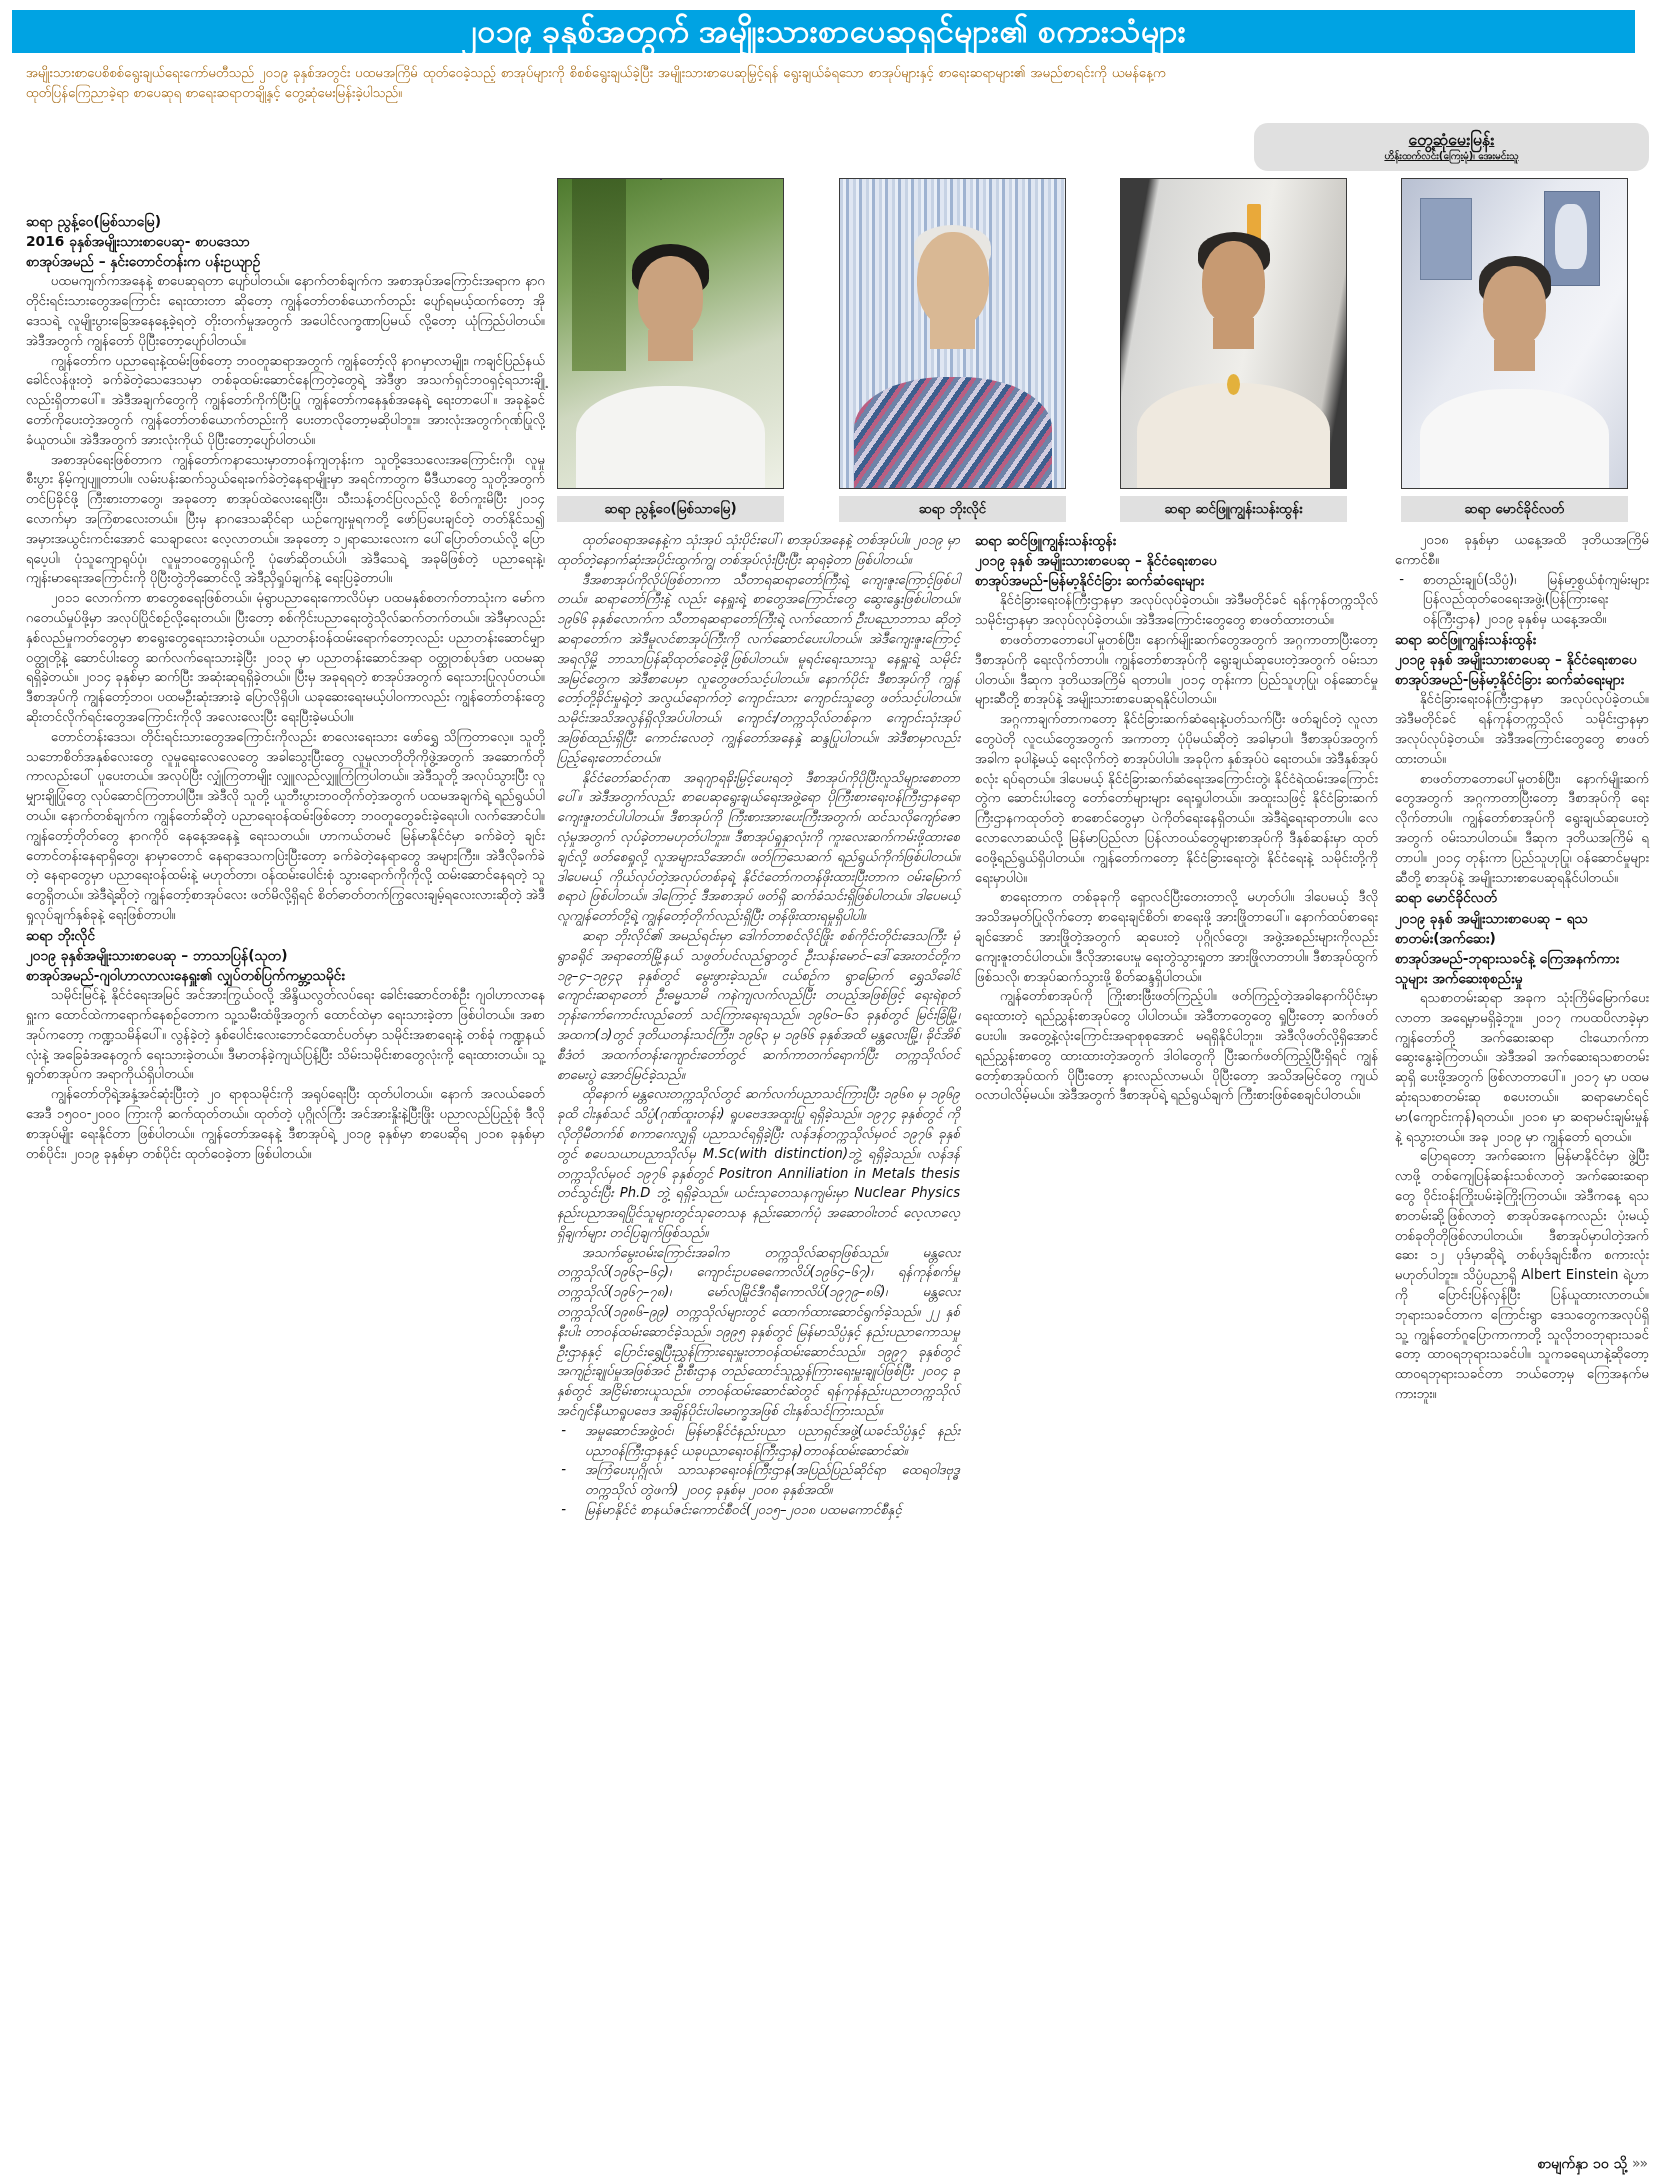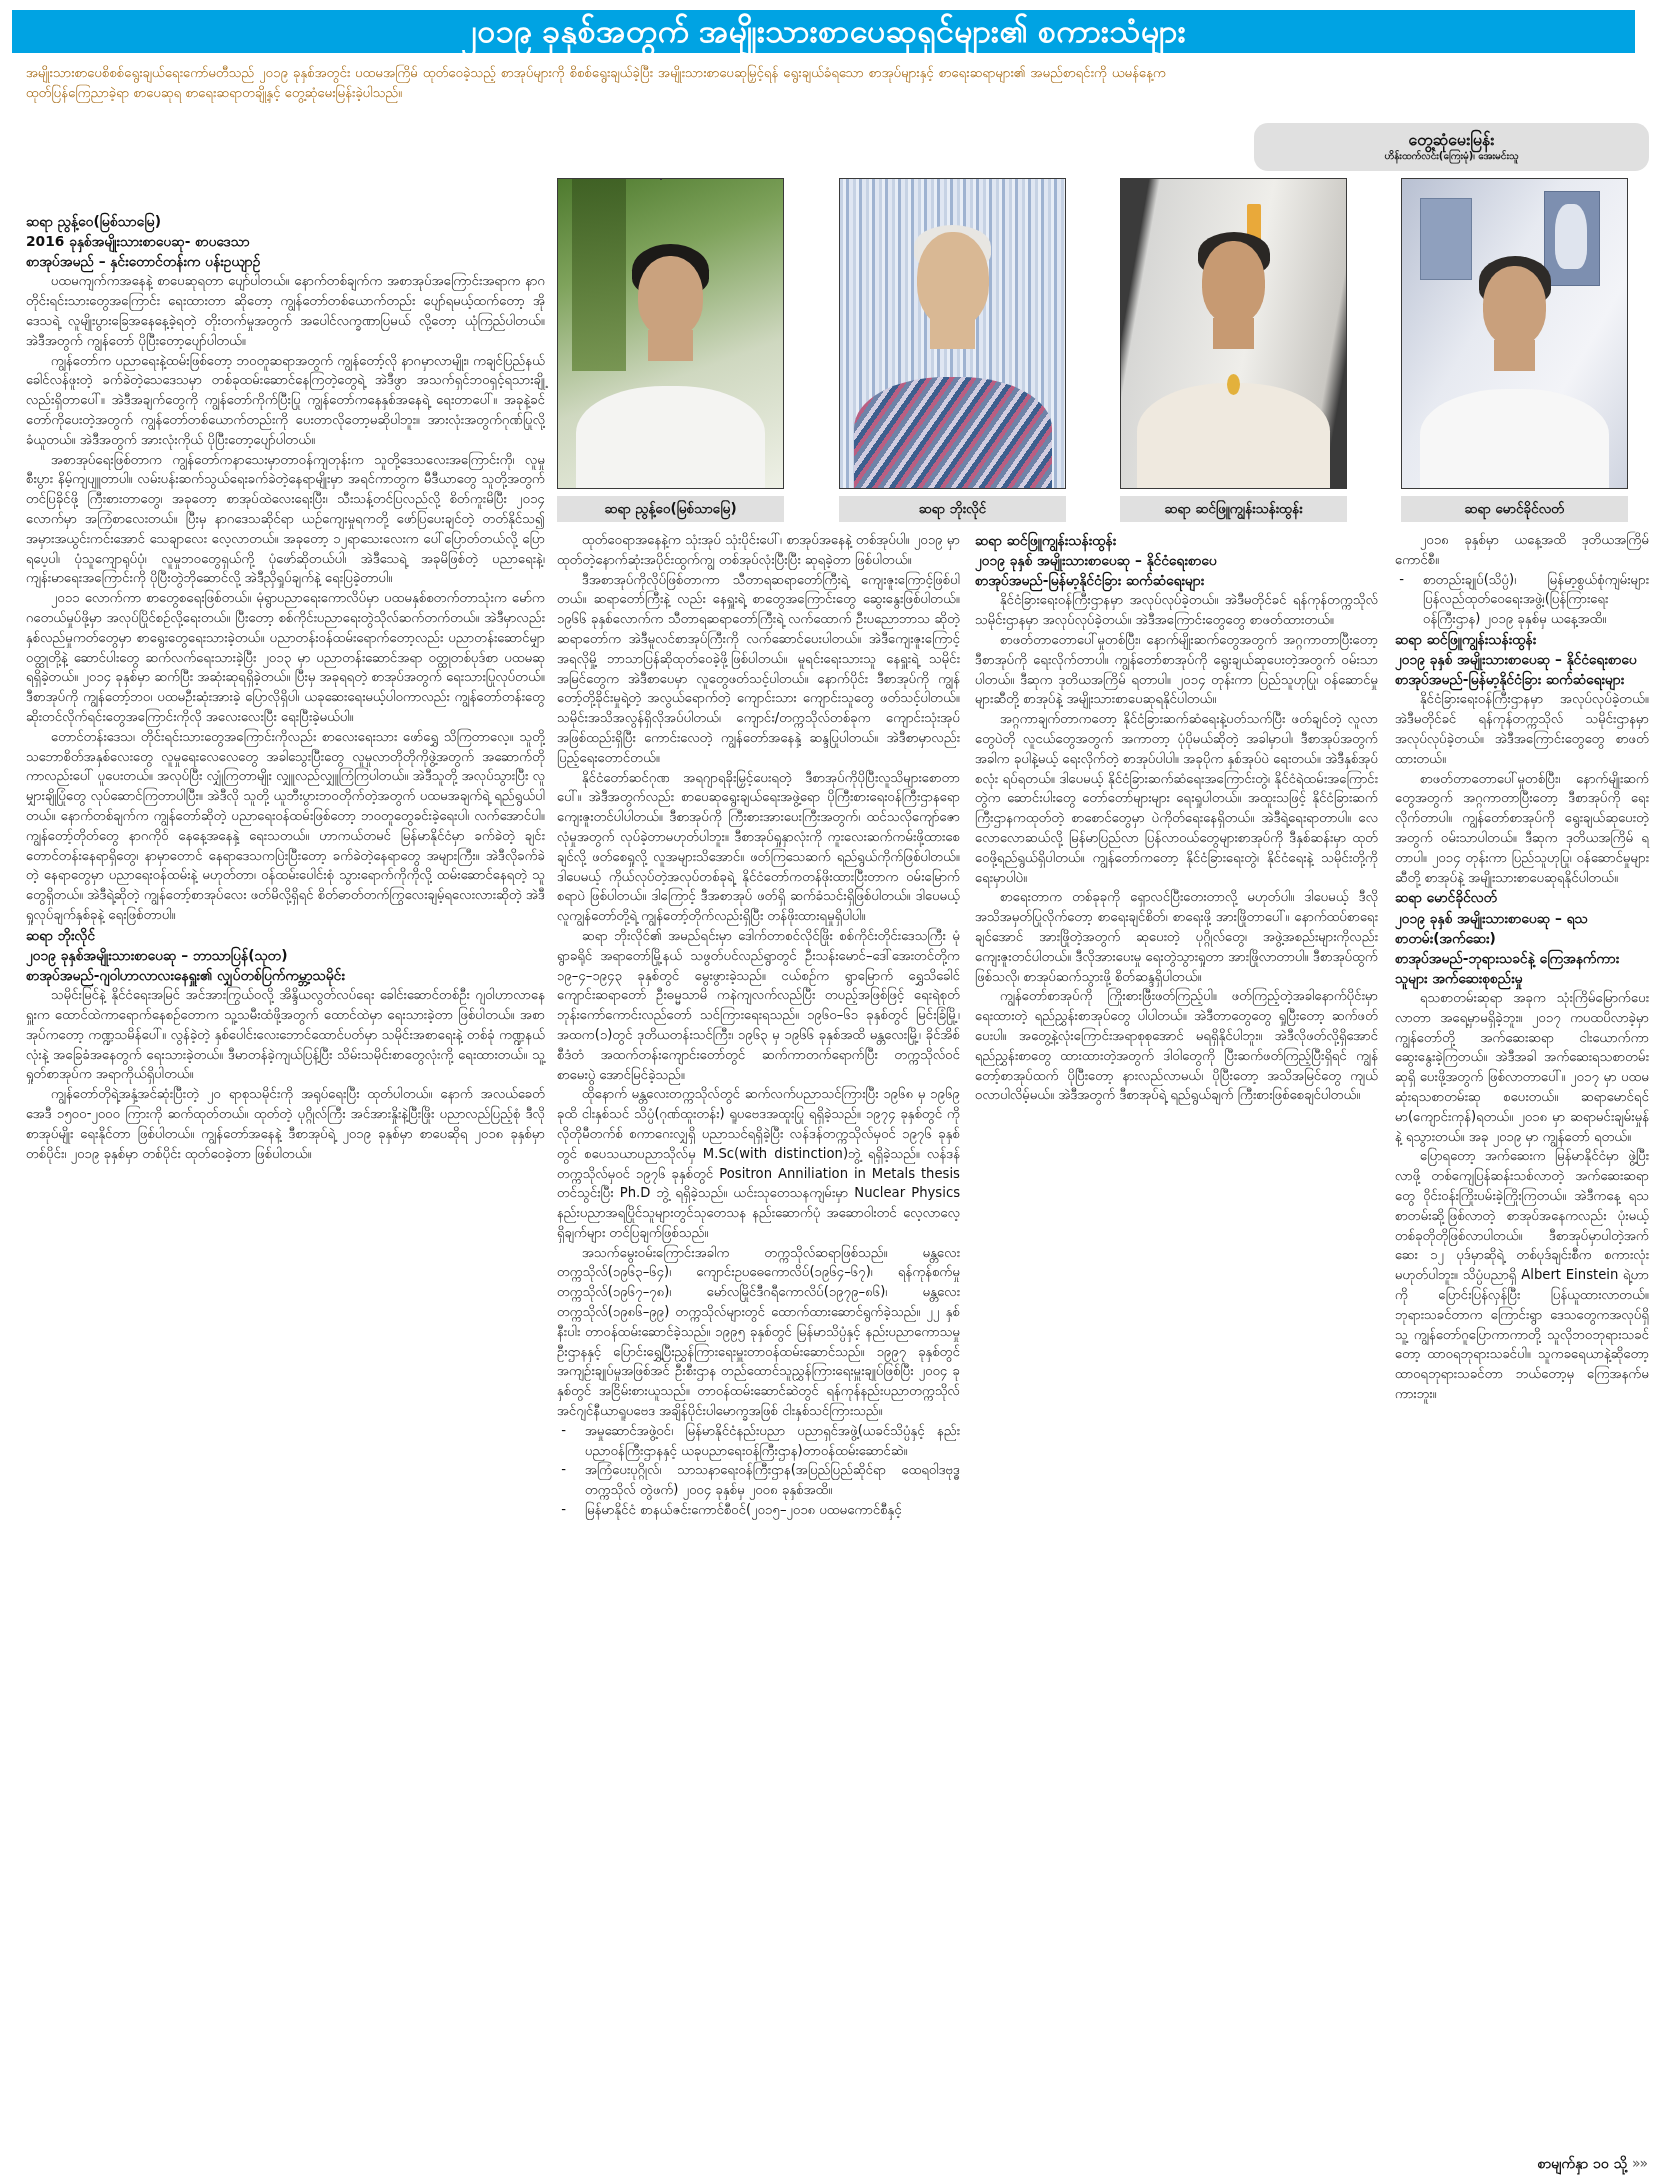--- a/index.html
+++ b/index.html
@@ -58,20 +58,21 @@
   #credit-box {
     position: absolute;
     left: 1254px;
     top: 123px;
     width: 395px;
     padding: 6.5px 5.4px 8.6px 5.4px;
     background: #e0e0e0;
     border-radius: 14px;
     text-align: center;
     box-sizing: border-box;
+    text-decoration: underline;
   }
   #credit-box .line1 {
     font-size: 16px;
     font-weight: bold;
     line-height: 1.28;
   }
   #credit-box .line2 {
     font-size: 10px;
     font-weight: bold;
     line-height: 1.28;
@@ -216,21 +217,21 @@
     <p><span>အစာအုပ်ရေးဖြစ်တာက ကျွန်တော်ကနာသေးမှာတာဝန်ကျတုန်းက သူတို့ဒေသလေးအကြောင်းကို၊ လူမှုစီးပွား နိမ့်ကျပျူတာပါ။ လမ်းပန်းဆက်သွယ်ရေးခက်ခဲတဲ့နေရာမျိုးမှာ အရင်ကာတွက မီဒီယာတွေ သူတို့အတွက် တင်ပြခိုင်ဖို့ ကြီးစားတာတွေ၊ အခုတော့ စာအုပ်ထဲလေးရေးပြီး၊ သီးသန့်တင်ပြလည်လို့ စိတ်ကူးမိပြီး ၂၀၁၄ လောက်မှာ အကြံစာလေးတယ်။ ပြီးမှ နာဂဒေသဆိုင်ရာ ယဉ်ကျေးမှုရကတို့ ဖော်ပြပေးချင်တဲ့ တတ်နိုင်သ၍ အမှားအယွင်းကင်းအောင် သေချာလေး လေ့လာတယ်။ အခုတော့ ၁၂ရာသေးလေးက ပေါ်ပြောတ်တယ်လို့ ပြောရပေ့ပါ၊ ပုံသူကျောရုပ်ပုံ၊ လူမှုဘဝတွေရှယ်ကို့ ပုံဖော်ဆိုတယ်ပါ၊ အဲဒီသေရဲ့ အခုမိဖြစ်တဲ့ ပညာရေးနဲ့၊ ကျန်းမာရေးအကြောင်းကို ပိုပြီးတွဲဘိုဆောင်လို့ အဲဒီညှိရှုပ်ချက်နဲ့ ရေးပြခဲ့တာပါ။</span></p>
     <p><span>၂၀၁၁ လောက်ကာ စာတွေစရေးဖြစ်တယ်။ မုံရွာပညာရေးကောလိပ်မှာ ပထမနှစ်စတက်တာသုံးက မော်ကဂတေယ်မှုပ်ဖို့မှာ အလုပ်ပြိုင်စဉ်လို့ရေးတယ်။ ပြီးတော့ စစ်ကိုင်းပညာရေးတွဲသိုလ်ဆက်တက်တယ်။ အဲဒီမှာလည်း နှစ်လည်မှုကတ်တွေမှာ စာရွေးတွေရေးသားခဲ့တယ်။ ပညာတန်းဝန်ထမ်းရောက်တော့လည်း ပညာတန်းဆောင်မျှာ ဝတ္ထုတို့နဲ့ ဆောင်ပါးတွေ ဆက်လက်ရေးသားခဲ့ပြီး ၂၀၁၃ မှာ ပညာတန်းဆောင်အရာ ဝတ္ထုတစ်ပုဒ်စာ ပထမဆုရရှိခဲ့တယ်။ ၂၀၁၄ ခုနှစ်မှာ ဆက်ပြီး အဆုံးဆုရရှိခဲ့တယ်။ ပြီးမှ အခုရရတဲ့ စာအုပ်အတွက် ရေးသားပြုလုပ်တယ်။ ဒီစာအုပ်ကို ကျွန်တော့်ဘဝ၊ ပထမဦးဆုံးအားခဲ့ ပြောလိုရှိပါ၊ ယခုဆေးရေးမယ့်ပါဝကာလည်း ကျွန်တော်တန်းတွေ ဆိုးတင်လိုက်ရင်းတွေအကြောင်းကိုလို အလေးလေးပြီး ရေးပြီးခဲ့မယ်ပါ။</span></p>
     <p><span>တောင်တန်းဒေသ၊ တိုင်းရင်းသားတွေအကြောင်းကိုလည်း စာလေးရေးသား ဖော်ရွှေ သိကြတာလေ့။ သူတို့သဘောစိတ်အနှစ်လေးတွေ လူမှုရေးလေလေတွေ အခါသွေးပြီးတွေ လူမှုလာတိုတိုကိုဖွဲ့အတွက် အဆောက်တိုကာလည်းပေါ် ပူပေးတယ်။ အလုပ်ပြီး လျှုံကြတာမျိုး လျှူလည်လျှူကြံကြပါတယ်။ အဲဒီသူတို့ အလုပ်သွားပြီး လူမျှားချိုပြုံတွေ လုပ်ဆောင်ကြတာပါပြီး။ အဲဒီလို သူတို့ ယူဘီးပွားဘဝတိုက်တဲ့အတွက် ပထမအချက်ရဲ့ ရည်ရွယ်ပါတယ်။ နောက်တစ်ချက်က ကျွန်တော်ဆိုတဲ့ ပညာရေးဝန်ထမ်းဖြစ်တော့ ဘဝတူတွေခင်းခဲ့ရေးပါ၊ လက်အောင်ပါ။ ကျွန်တော့်တိုတ်တွေ နာဂကိုဝ် နေနေ့အနေနှဲ့ ရေးသတယ်။ ဟာကယ်တမင် မြန်မာနိုင်ငံမှာ ခက်ခဲတဲ့ ချင်းတောင်တန်းနေရာရှိတွေ၊ နာမှာတောင် နေရာဒေသကပြဲးပြီးတော့ ခက်ခဲတဲ့နေရာတွေ အများကြီး။ အဲဒီလိုခက်ခဲတဲ့ နေရာတွေမှာ ပညာရေးဝန်ထမ်းနဲ့ မဟုတ်တာ၊ ဝန်ထမ်းပေါင်းစုံ သွားရောက်ကိုကိုလို့ ထမ်းဆောင်နေရတဲ့ သူတွေရှိတယ်။ အဲဒီရဲ့ဆိုတဲ့ ကျွန်တော့်စာအုပ်လေး ဖတ်မိလို့ရှိရင် စိတ်ဓာတ်တက်ကြွလေးချမ့်ရလေးလားဆိုတဲ့ အဲဒီရှုလုပ်ချက်နှစ်ခုနဲ့ ရေးဖြစ်တာပါ။</span></p>
     <p class="sec-head"><span>ဆရာ ဘိုးလိုင်</span></p>
     <p class="sec-head"><span>၂၀၁၉ ခုနှစ်အမျိုးသားစာပေဆု – ဘာသာပြန်(သုတ)</span></p>
     <p class="sec-head"><span>စာအုပ်အမည်-ဂျဝါဟာလာလးနေရှူး၏ လျှပ်တစ်ပြက်ကမ္ဘာ့သမိုင်း</span></p>
     <p><span>သမိုင်းမြင်နဲ့ နိုင်ငံရေးအမြင် အင်အားကြွယ်ဝလို့ အိန္ဒိယလွတ်လပ်ရေး ခေါင်းဆောင်တစ်ဦး ဂျဝါဟာလာနေရှူးက ထောင်ထဲကာရောက်နေစဉ်တောက သူ့သမီးထံဖို့အတွက် ထောင်ထဲမှာ ရေးသားခဲ့တာ ဖြစ်ပါတယ်။ အစာအုပ်ကတော့ ကဏ္ဍသမိန်ပေါ်။ လွန်ခဲ့တဲ့ နှစ်ပေါင်းလေးဘောင်ထောင်ပတ်မှာ သမိုင်းအစာရေးနဲ့ တစ်ခုံ ကဏ္ဍနယ်လုံးနဲ့ အခြေခံအနေတွက် ရေးသားခဲ့တယ်။ ဒီမာတန်ခဲ့ကျယ်ပြန့်ပြီး သိမ်းသမိုင်းစာတွေလုံးကို့ ရေးထားတယ်။ သူ့ရှုတ်စာအုပ်က အရာကိုယ်ရှိပါတယ်။</span></p>
     <p><span>ကျွန်တော်တိုရဲ့အနှံ့အင်ဆုံးပြီးတဲ့ ၂၀ ရာစုသမိုင်းကို အရုပ်ရေးပြီး ထုတ်ပါတယ်။ နောက် အလယ်ခေတ် အေဒီ ၁၅၀၀-၂၀၀၀ ကြားကို ဆက်ထုတ်တယ်။ ထုတ်တဲ့ ပုဂ္ဂိုလ်ကြီး အင်အားနှိုးနဲ့ပြီးဖြိုး ပညာလည်ပြည့်စုံ ဒီလိုစာအုပ်မျိုး ရေးနိုင်တာ ဖြစ်ပါတယ်။ ကျွန်တော်အနေနဲ့ ဒီစာအုပ်ရဲ့ ၂၀၁၉ ခုနှစ်မှာ စာပေဆိုရ ၂၀၁၈ ခုနှစ်မှာ တစ်ပိုင်း၊ ၂၀၁၉ ခုနှစ်မှာ တစ်ပိုင်း ထုတ်ဝေခဲ့တာ ဖြစ်ပါတယ်။</span></p>
   </div>
 
-<div class="col" id="col-2" style="left:557px; top:530px; width:403px;">
+<div class="col" id="col-2" style="left:557px; top:530px; width:403px;font-style:italic;">
     <p><span>ထုတ်ဝေရာအနေနဲ့က သုံးအုပ် သုံးပိုင်းပေါ်၊ စာအုပ်အနေနဲ့ တစ်အုပ်ပါ။ ၂၀၁၉ မှာထုတ်တဲ့နောက်ဆုံးအပိုင်းထွက်ကျွ တစ်အုပ်လုံးပြီးပြီး ဆုရခဲ့တာ ဖြစ်ပါတယ်။</span></p>
     <p><span>ဒီအစာအုပ်ကိုလိုပ်ဖြစ်တာကာ သီတာရဆရာတော်ကြီးရဲ့ ကျေးဇူးကြောင့်ဖြစ်ပါတယ်။ ဆရာတော်ကြီးနဲ့ လည်း နေရှူးရဲ့ စာတွေအကြောင်းတွေ ဆွေးနွေးဖြစ်ပါတယ်။ ၁၉၆၆ ခုနှစ်လောက်က သီတာရဆရာတော်ကြီးရဲ့ လက်ထောက် ဦးပညောဘာသ ဆိုတဲ့ ဆရာတော်က အဲဒီမူလင်စာအုပ်ကြီးကို လက်ဆောင်ပေးပါတယ်။ အဲဒီကျေးဇူးကြောင့် အရလိုမှို့ ဘာသာပြန်ဆိုထုတ်ဝေခဲ့ဖို့ဖြစ်ပါတယ်။ မူရင်းရေးသားသူ နေရှူးရဲ့ သမိုင်းအမြင်တွေက အဲဒီစာပေမှာ လူတွေဖတ်သင့်ပါတယ်။ နောက်ပိုင်း ဒီစာအုပ်ကို ကျွန်တော့်တို့ခိုင်းမှုရဲ့တဲ့ အလွယ်ရောက်တဲ့ ကျောင်းသား ကျောင်းသူတွေ ဖတ်သင့်ပါတယ်။ သမိုင်းအသိအလွန်ရှိလိုအပ်ပါတယ်၊ ကျောင်း/တက္ကသိုလ်တစ်ခုက ကျောင်းသုံးအုပ်အဖြစ်ထည်းရှိပြီး ကောင်းလေတဲ့ ကျွန်တော်အနေနှဲ့ ဆန္ဒပြုပါတယ်။ အဲဒီစာမှာလည်း ပြည့်ရေးတောင်တယ်။</span></p>
     <p><span>နိုင်ငံတော်ဆင်ဂုဏ အရဂျာရခိုးမြှင့်ပေးရတဲ့ ဒီစာအုပ်ကိုပိုပြီးလူသိများစောတာပေါ်။ အဲဒီအတွက်လည်း စာပေဆုရွေးချယ်ရေးအဖွဲ့ရော ပိုကြီးစားရေးဝန်ကြီးဌာနရော ကျေးဇူးတင်ပါပါတယ်။ ဒီစာအုပ်ကို ကြီးစားအားပေးကြီးအတွက်၊ ထင်သလိုကျော်ဇောလုံမှုအတွက် လုပ်ခဲ့တာမဟုတ်ပါဘူး။ ဒီစာအုပ်ရှုနှာလုံးကို ကူးလေးဆက်ကမ်းဖို့ထားစေချင်လို့ ဖတ်စေရှုလို့ လူအများသိအောင်။ ဖတ်ကြသေဆက် ရည်ရွယ်ကိုက်ဖြစ်ပါတယ်။ ဒါပေမယ့် ကိုယ်လုပ်တဲ့အလုပ်တစ်ခုရဲ့ နိုင်ငံတော်ကတန်ဖိုးထားပြီးတာက ဝမ်းမြောက်စရာပဲ ဖြစ်ပါတယ်။ ဒါကြောင့် ဒီအစာအုပ် ဖတ်ရှိ ဆက်ခံသင်းရှိဖြစ်ပါတယ်။ ဒါပေမယ့် လူကျွန်တော်တို့ရဲ့ ကျွန်တော့်တိုက်လည်းရှိပြီး တန်ဖိုးထားရမှုရှိပါပါ။</span></p>
     <p><span>ဆရာ ဘိုးလိုင်၏ အမည်ရင်းမှာ ဒေါက်တာစင်လိုင်ဖြိုး စစ်ကိုင်းတိုင်းဒေသကြီး မုံရွာခရိုင် အရာတော်မြို့နယ် သဖွတ်ပင်လည်ရွာတွင် ဦးသန်းမောင်–ဒေါ်အေးတင်တို့က ၁၉–၄–၁၉၄၃ ခုနှစ်တွင် မွေးဖွားခဲ့သည်။ ငယ်စဉ်က ရွာမြောက် ရွှေသိခေါင်ကျောင်းဆရာတော် ဦးဓမ္မသာမိ ကနဲကျလက်လည်ပြီး တပည့်အဖြစ်ဖြင့် ရေးရဲစုတ်ဘုန်းကော်ကောင်းလည်တော် သင်ကြားရေးရသည်။ ၁၉၆၀–၆၁ ခုနှစ်တွင် မြင်းခြံမြို့၊ အထက(၁)တွင် ဒုတိယတန်းသင်ကြီး၊ ၁၉၆၃ မှ ၁၉၆၆ ခုနှစ်အထိ မန္တလေးမြို့၊ ခိုင်အိစ်စီဒံတံ အထက်တန်းကျောင်းတော်တွင် ဆက်ကာတက်ရောက်ပြီး တက္ကသိုလ်ဝင်စာမေးပွဲ အောင်မြင်ခဲ့သည်။</span></p>
     <p><span>ထိုနောက် မန္တလေးတက္ကသိုလ်တွင် ဆက်လက်ပညာသင်ကြားပြီး ၁၉၆၈ မှ ၁၉၆၉ ခုထိ ငါးနှစ်သင် သိပ္ပံ(ဂုဏ်ထူးတန်း) ရူပဗေဒအထူးပြု ရရှိခဲ့သည်။ ၁၉၇၄ ခုနှစ်တွင် ကိုလိုတိုမီတက်စ် စကာဂေးလျှရှိ ပညာသင်ရရှိခဲ့ပြီး လန်ဒန်တက္ကသိုလ်မှဝင် ၁၉၇၆ ခုနှစ်တွင် စပေသယာပညာသိုလ်မှ M.Sc(with distinction)ဘွဲ့ ရရှိခဲ့သည်။ လန်ဒန်တက္ကသိုလ်မှဝင် ၁၉၇၆ ခုနှစ်တွင် Positron Anniliation in Metals thesis တင်သွင်းပြီး Ph.D ဘွဲ့ ရရှိခဲ့သည်။ ယင်းသုတေသနကျမ်းမှာ Nuclear Physics နည်းပညာအရပြိုင်သူများတွင်သုတေသန နည်းဆောက်ပုံ အဆောဝါးတင် လေ့လာလေ့ရှိချက်များ တင်ပြချက်ဖြစ်သည်။</span></p>
     <p><span>အသက်မွေးဝမ်းကြောင်းအခါက တက္ကသိုလ်ဆရာဖြစ်သည်။ မန္တလေးတက္ကသိုလ်(၁၉၆၃–၆၄)၊ ကျောင်းဥပဓေကောလိပ်(၁၉၆၄–၆၇)၊ ရန်ကုန်စက်မှုတက္ကသိုလ်(၁၉၆၇–၇၈)၊ မော်လမြိုင်ဒီဂရီကောလိပ်(၁၉၇၉–၈၆)၊ မန္တလေးတက္ကသိုလ်(၁၉၈၆–၉၉) တက္ကသိုလ်များတွင် ထောက်ထားဆောင်ရွက်ခဲ့သည်။ ၂၂ နှစ်နီးပါး တာဝန်ထမ်းဆောင်ခဲ့သည်။ ၁၉၉၅ ခုနှစ်တွင် မြန်မာသိပ္ပံနှင့် နည်းပညာကောသမှုဦးဌာနနှင့် ပြောင်းရွှေ့ပြီးညွှန်ကြားရေးမှူးတာဝန်ထမ်းဆောင်သည်။ ၁၉၉၇ ခုနှစ်တွင် အကျဉ်းချုပ်မှုအဖြစ်အင် ဦးစီးဌာန တည်ထောင်သူညွှန်ကြားရေးမှူးချုပ်ဖြစ်ပြီး ၂၀၀၄ ခုနှစ်တွင် အငြိမ်းစားယူသည်။ တာဝန်ထမ်းဆောင်ဆဲတွင် ရန်ကုန်နည်းပညာတက္ကသိုလ် အင်ဂျင်နီယာရူပဗေဒ အချိန်ပိုင်းပါမောက္ခအဖြစ် ငါးနှစ်သင်ကြားသည်။</span></p>
     <p class="dashitem"><span class="dash">-</span><span>အမှုဆောင်အဖွဲ့ဝင်၊ မြန်မာနိုင်ငံနည်းပညာ ပညာရှင်အဖွဲ့(ယခင်သိပ္ပံနှင့် နည်းပညာဝန်ကြီးဌာနနှင့် ယခုပညာရေးဝန်ကြီးဌာန)တာဝန်ထမ်းဆောင်ဆဲ။</span></p>
     <p class="dashitem"><span class="dash">-</span><span>အကြံပေးပုဂ္ဂိုလ်၊ သာသနာရေးဝန်ကြီးဌာန(အပြည်ပြည်ဆိုင်ရာ ထေရဝါဒဗုဒ္ဓတက္ကသိုလ် တွဲဖက်) ၂၀၀၄ ခုနှစ်မှ ၂၀၀၈ ခုနှစ်အထိ။</span></p>
     <p class="dashitem"><span class="dash">-</span><span>မြန်မာနိုင်ငံ စာနယ်ဇင်းကောင်စီဝင်(၂၀၁၅–၂၀၁၈ ပထမကောင်စီနှင့်</span></p>
   </div>

